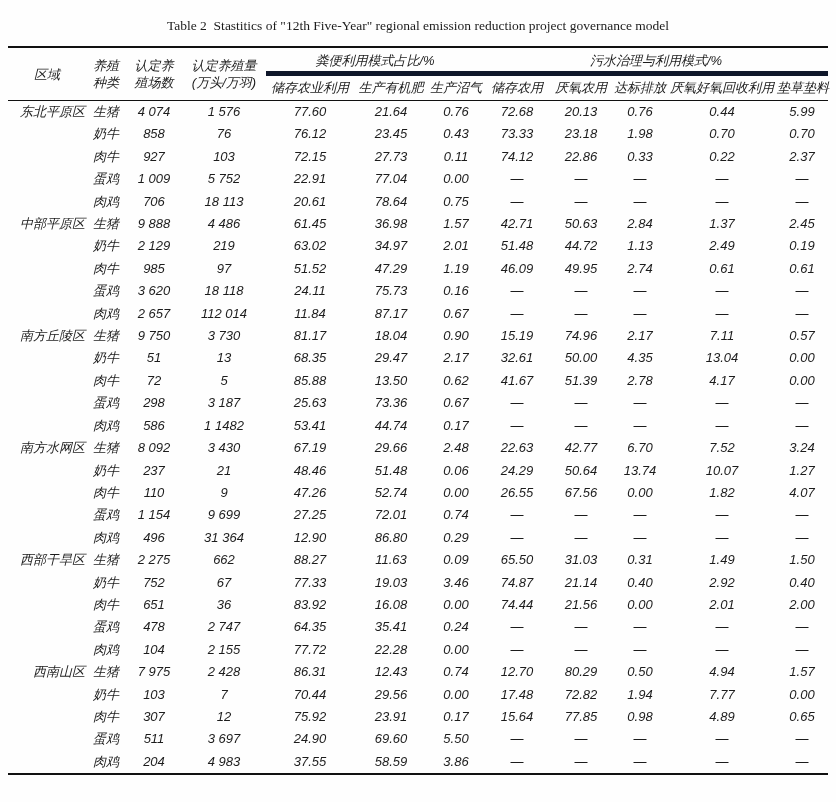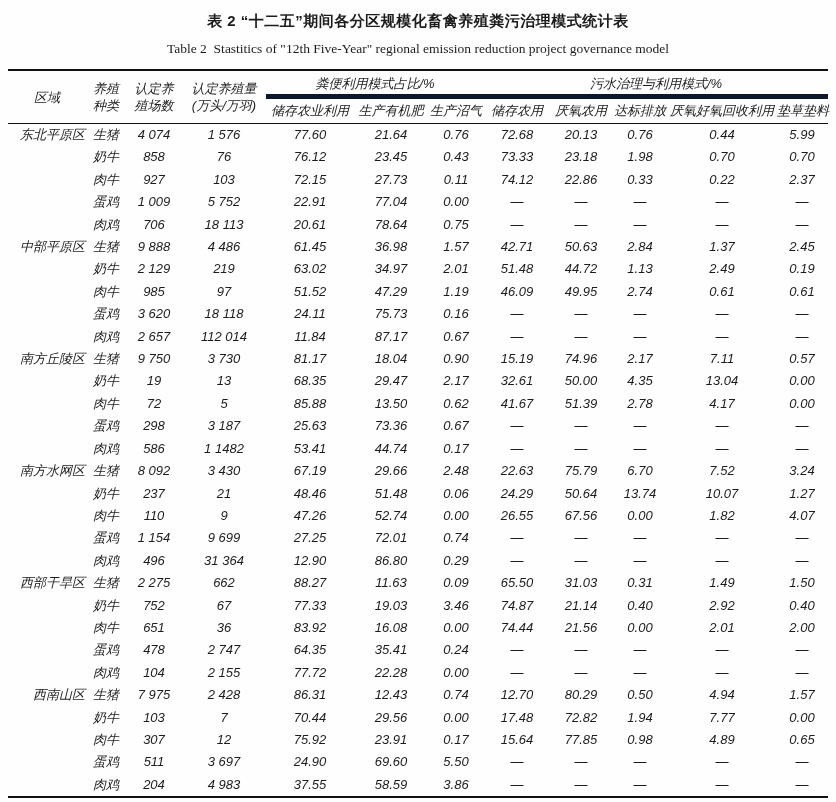--- a/index.html
+++ b/index.html
@@ -29,21 +29,20 @@
   .th-stack{white-space:pre-line;margin-top:8px;}
   .spanner{border-bottom:5px solid #0f172a;padding-top:4px;padding-bottom:2px;}
   .sub th{padding-bottom:4px;padding-top:3px;white-space:nowrap;text-align:center;}
   td{padding:3px 1px;line-height:16.4px;text-align:center;white-space:nowrap;}
   td.region{text-align:right;vertical-align:top;padding-left:2px;}
 </style>
 </head>
 <body>
 
 <div class="page">
-  <div class="title-cn">表 2 “十二五”期间各分区规模化畜禽养殖粪污治理模式统计表</div>
   <div class="title-en">Table 2  Stastitics of "12th Five-Year" regional emission reduction project governance model</div>
 
   <table>
     <colgroup>
       <col style="width:78px">
         <col style="width:40px">
         <col style="width:56px">
         <col style="width:84px">
       <col style="width:88px">
         <col style="width:74px">
@@ -219,21 +218,21 @@
           <td>18.04</td>
           <td>0.90</td>
           <td>15.19</td>
           <td>74.96</td>
           <td>2.17</td>
           <td>7.11</td>
           <td>0.57</td>
         </tr>
         <tr>
           <td>奶牛</td>
-          <td>19</td>
+          <td>51</td>
           <td>13</td>
           <td>68.35</td>
           <td>29.47</td>
           <td>2.17</td>
           <td>32.61</td>
           <td>50.00</td>
           <td>4.35</td>
           <td>13.04</td>
           <td>0.00</td>
         </tr>
@@ -278,21 +277,21 @@
         </tr>
         <tr>
           <td class="region" rowspan="5">南方水网区</td>
           <td>生猪</td>
           <td>8 092</td>
           <td>3 430</td>
           <td>67.19</td>
           <td>29.66</td>
           <td>2.48</td>
           <td>22.63</td>
-          <td>75.79</td>
+          <td>42.77</td>
           <td>6.70</td>
           <td>7.52</td>
           <td>3.24</td>
         </tr>
         <tr>
           <td>奶牛</td>
           <td>237</td>
           <td>21</td>
           <td>48.46</td>
           <td>51.48</td>

